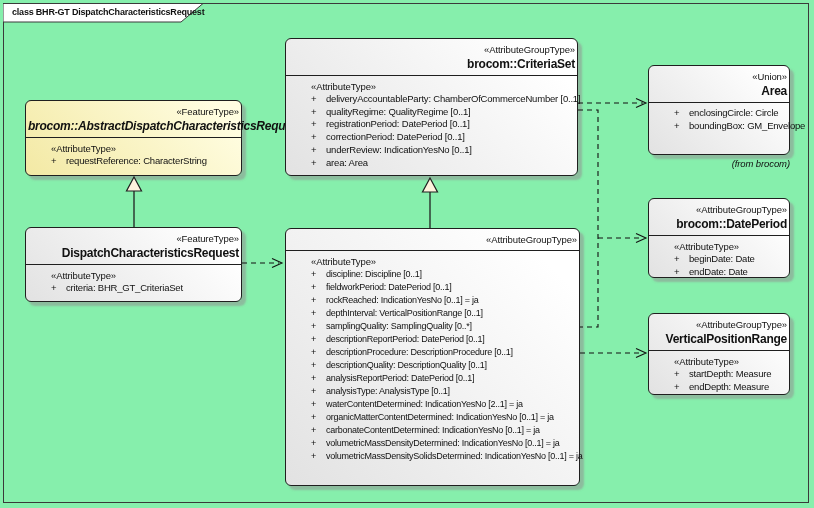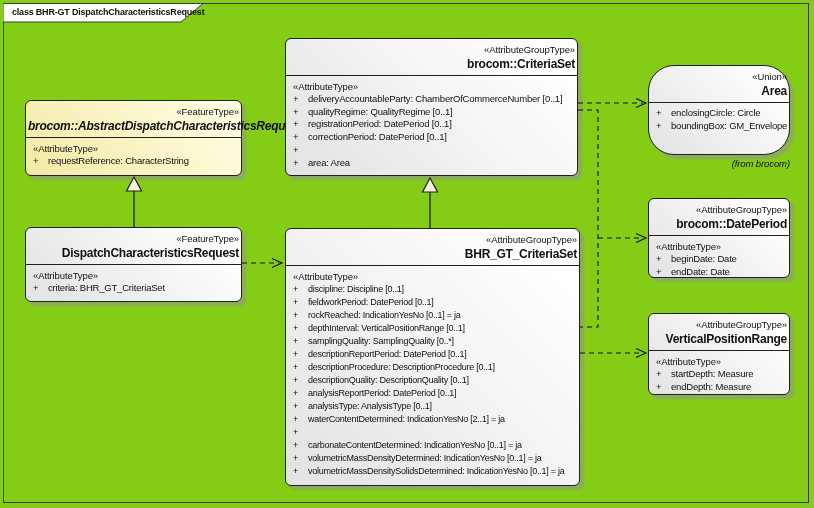--- a/index.html
+++ b/index.html
@@ -1,31 +1,31 @@
 <!DOCTYPE html>
 <html><head>
 <meta charset="utf-8">
 <style>
   html,body{margin:0;padding:0;background:#fff;}
-  .canvas{position:relative;width:814px;height:508px;background:#84cc16;
+  .canvas{position:relative;width:814px;height:508px;background:#86efac;
     font-family:"Liberation Sans",sans-serif;color:#111;overflow:hidden;}
   .frame{position:absolute;left:3px;top:3px;width:806px;height:500px;
     border:1px solid #3a3a3a;box-sizing:border-box;}
   .tab-shape{position:absolute;left:3px;top:3px;}
   .tab-title{position:absolute;left:12px;top:7px;font-size:9px;font-weight:bold;
     letter-spacing:-0.2px;white-space:nowrap;}
   .uml-box{position:absolute;box-sizing:border-box;border:1.5px solid #1f1f1f;
     border-radius:6px;background:linear-gradient(225deg,#ffffff 12%,#e2e2e2 100%);
     box-shadow:4px 4px 2px rgba(145,145,145,0.55);}
   .uml-box.yellow{background:linear-gradient(225deg,#fffde1 10%,#f3e9a4 100%);}
   .hdr{border-bottom:1.5px solid #1f1f1f;text-align:right;padding:4px 2px 3px 2px;}
   .stereo{font-size:9.5px;line-height:14px;letter-spacing:-0.1px;}
   .cname{font-size:12px;font-weight:bold;line-height:15px;letter-spacing:-0.25px;white-space:nowrap;}
   .cname.it{font-style:italic;}
-  .bd{padding:4px 2px 0 5px;}
+  .bd{padding:4px 2px 0 5px;margin-left:18px;}
   .bstereo{font-size:9.5px;line-height:13px;letter-spacing:-0.1px;text-align:left;padding-left:2px;}
   .attr-row{display:flex;font-size:9.5px;line-height:12.7px;white-space:nowrap;letter-spacing:-0.2px;}
   .attr-row .vis{flex:none;width:15px;padding-left:2px;}
   .rows-sm .attr-row{font-size:9px;line-height:13px;letter-spacing:-0.25px;}
   .from-note{position:absolute;font-size:9.5px;font-style:italic;text-align:right;letter-spacing:-0.1px;}
   svg.connectors{position:absolute;left:0;top:0;pointer-events:none;}
 </style>
 </head>
 <body>
 
@@ -83,32 +83,32 @@
       <div class="attr-row">
           <span class="vis">+</span>
           <span class="atxt">registrationPeriod: DatePeriod [0..1]</span>
         </div>
       <div class="attr-row">
           <span class="vis">+</span>
           <span class="atxt">correctionPeriod: DatePeriod [0..1]</span>
         </div>
       <div class="attr-row">
           <span class="vis">+</span>
+          <span class="atxt">underReview: IndicationYesNo [0..1]</span>
         </div>
       <div class="attr-row">
           <span class="vis">+</span>
           <span class="atxt">area: Area</span>
         </div>
     </div>
   </div>
 
   <div class="uml-box" style="left:285px;top:228px;width:295px;height:258px;">
     <div class="hdr">
       <div class="stereo">«AttributeGroupType»</div>
-      <div class="cname">BHR_GT_CriteriaSet</div>
     </div>
     <div class="bd rows-sm">
       <div class="bstereo">«AttributeType»</div>
       <div class="attr-row">
           <span class="vis">+</span>
           <span class="atxt">discipline: Discipline [0..1]</span>
         </div>
       <div class="attr-row">
           <span class="vis">+</span>
           <span class="atxt">fieldworkPeriod: DatePeriod [0..1]</span>
@@ -144,37 +144,38 @@
       <div class="attr-row">
           <span class="vis">+</span>
           <span class="atxt">analysisType: AnalysisType [0..1]</span>
         </div>
       <div class="attr-row">
           <span class="vis">+</span>
           <span class="atxt">waterContentDetermined: IndicationYesNo [2..1] = ja</span>
         </div>
       <div class="attr-row">
           <span class="vis">+</span>
+          <span class="atxt">organicMatterContentDetermined: IndicationYesNo [0..1] = ja</span>
         </div>
       <div class="attr-row">
           <span class="vis">+</span>
           <span class="atxt">carbonateContentDetermined: IndicationYesNo [0..1] = ja</span>
         </div>
       <div class="attr-row">
           <span class="vis">+</span>
           <span class="atxt">volumetricMassDensityDetermined: IndicationYesNo [0..1] = ja</span>
         </div>
       <div class="attr-row">
           <span class="vis">+</span>
           <span class="atxt">volumetricMassDensitySolidsDetermined: IndicationYesNo [0..1] = ja</span>
         </div>
     </div>
   </div>
 
-  <div class="uml-box" style="left:648px;top:65px;width:142px;height:90px;border-radius:26px;">
+  <div class="uml-box" style="left:648px;top:65px;width:142px;height:90px;">
     <div class="hdr">
       <div class="stereo">«Union»</div>
       <div class="cname">Area</div>
     </div>
     <div class="bd">
       <div class="attr-row">
           <span class="vis">+</span>
           <span class="atxt">enclosingCircle: Circle</span>
         </div>
       <div class="attr-row">

